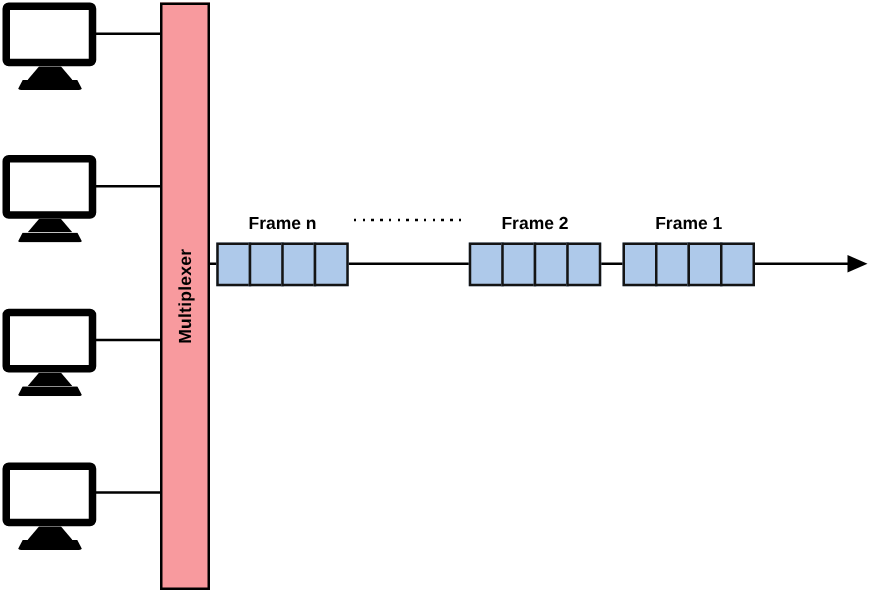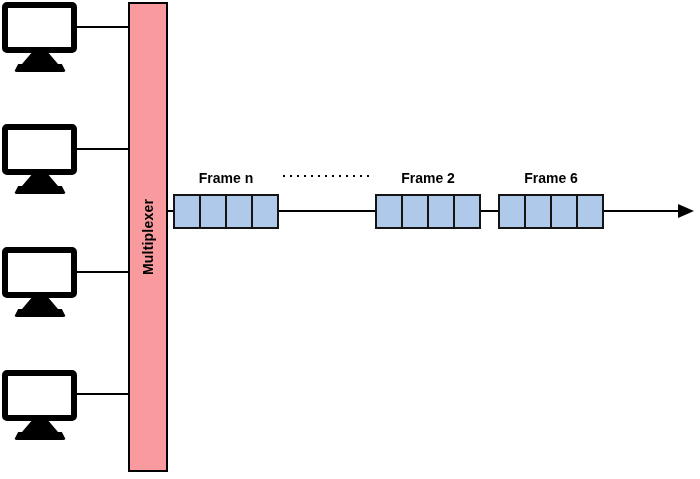--- a/index.html
+++ b/index.html
@@ -180,21 +180,21 @@
     <div class="frame-label">Frame 2</div>
     <div class="frame-cells">
         <div class="cell"></div>
         <div class="cell"></div>
         <div class="cell"></div>
         <div class="cell"></div>
       </div>
   </div>
 
   <div class="frame-group f1">
-    <div class="frame-label">Frame 6</div>
+    <div class="frame-label">Frame 1</div>
     <div class="frame-cells">
         <div class="cell"></div>
         <div class="cell"></div>
         <div class="cell"></div>
         <div class="cell"></div>
       </div>
   </div>
 
 </div>
 

